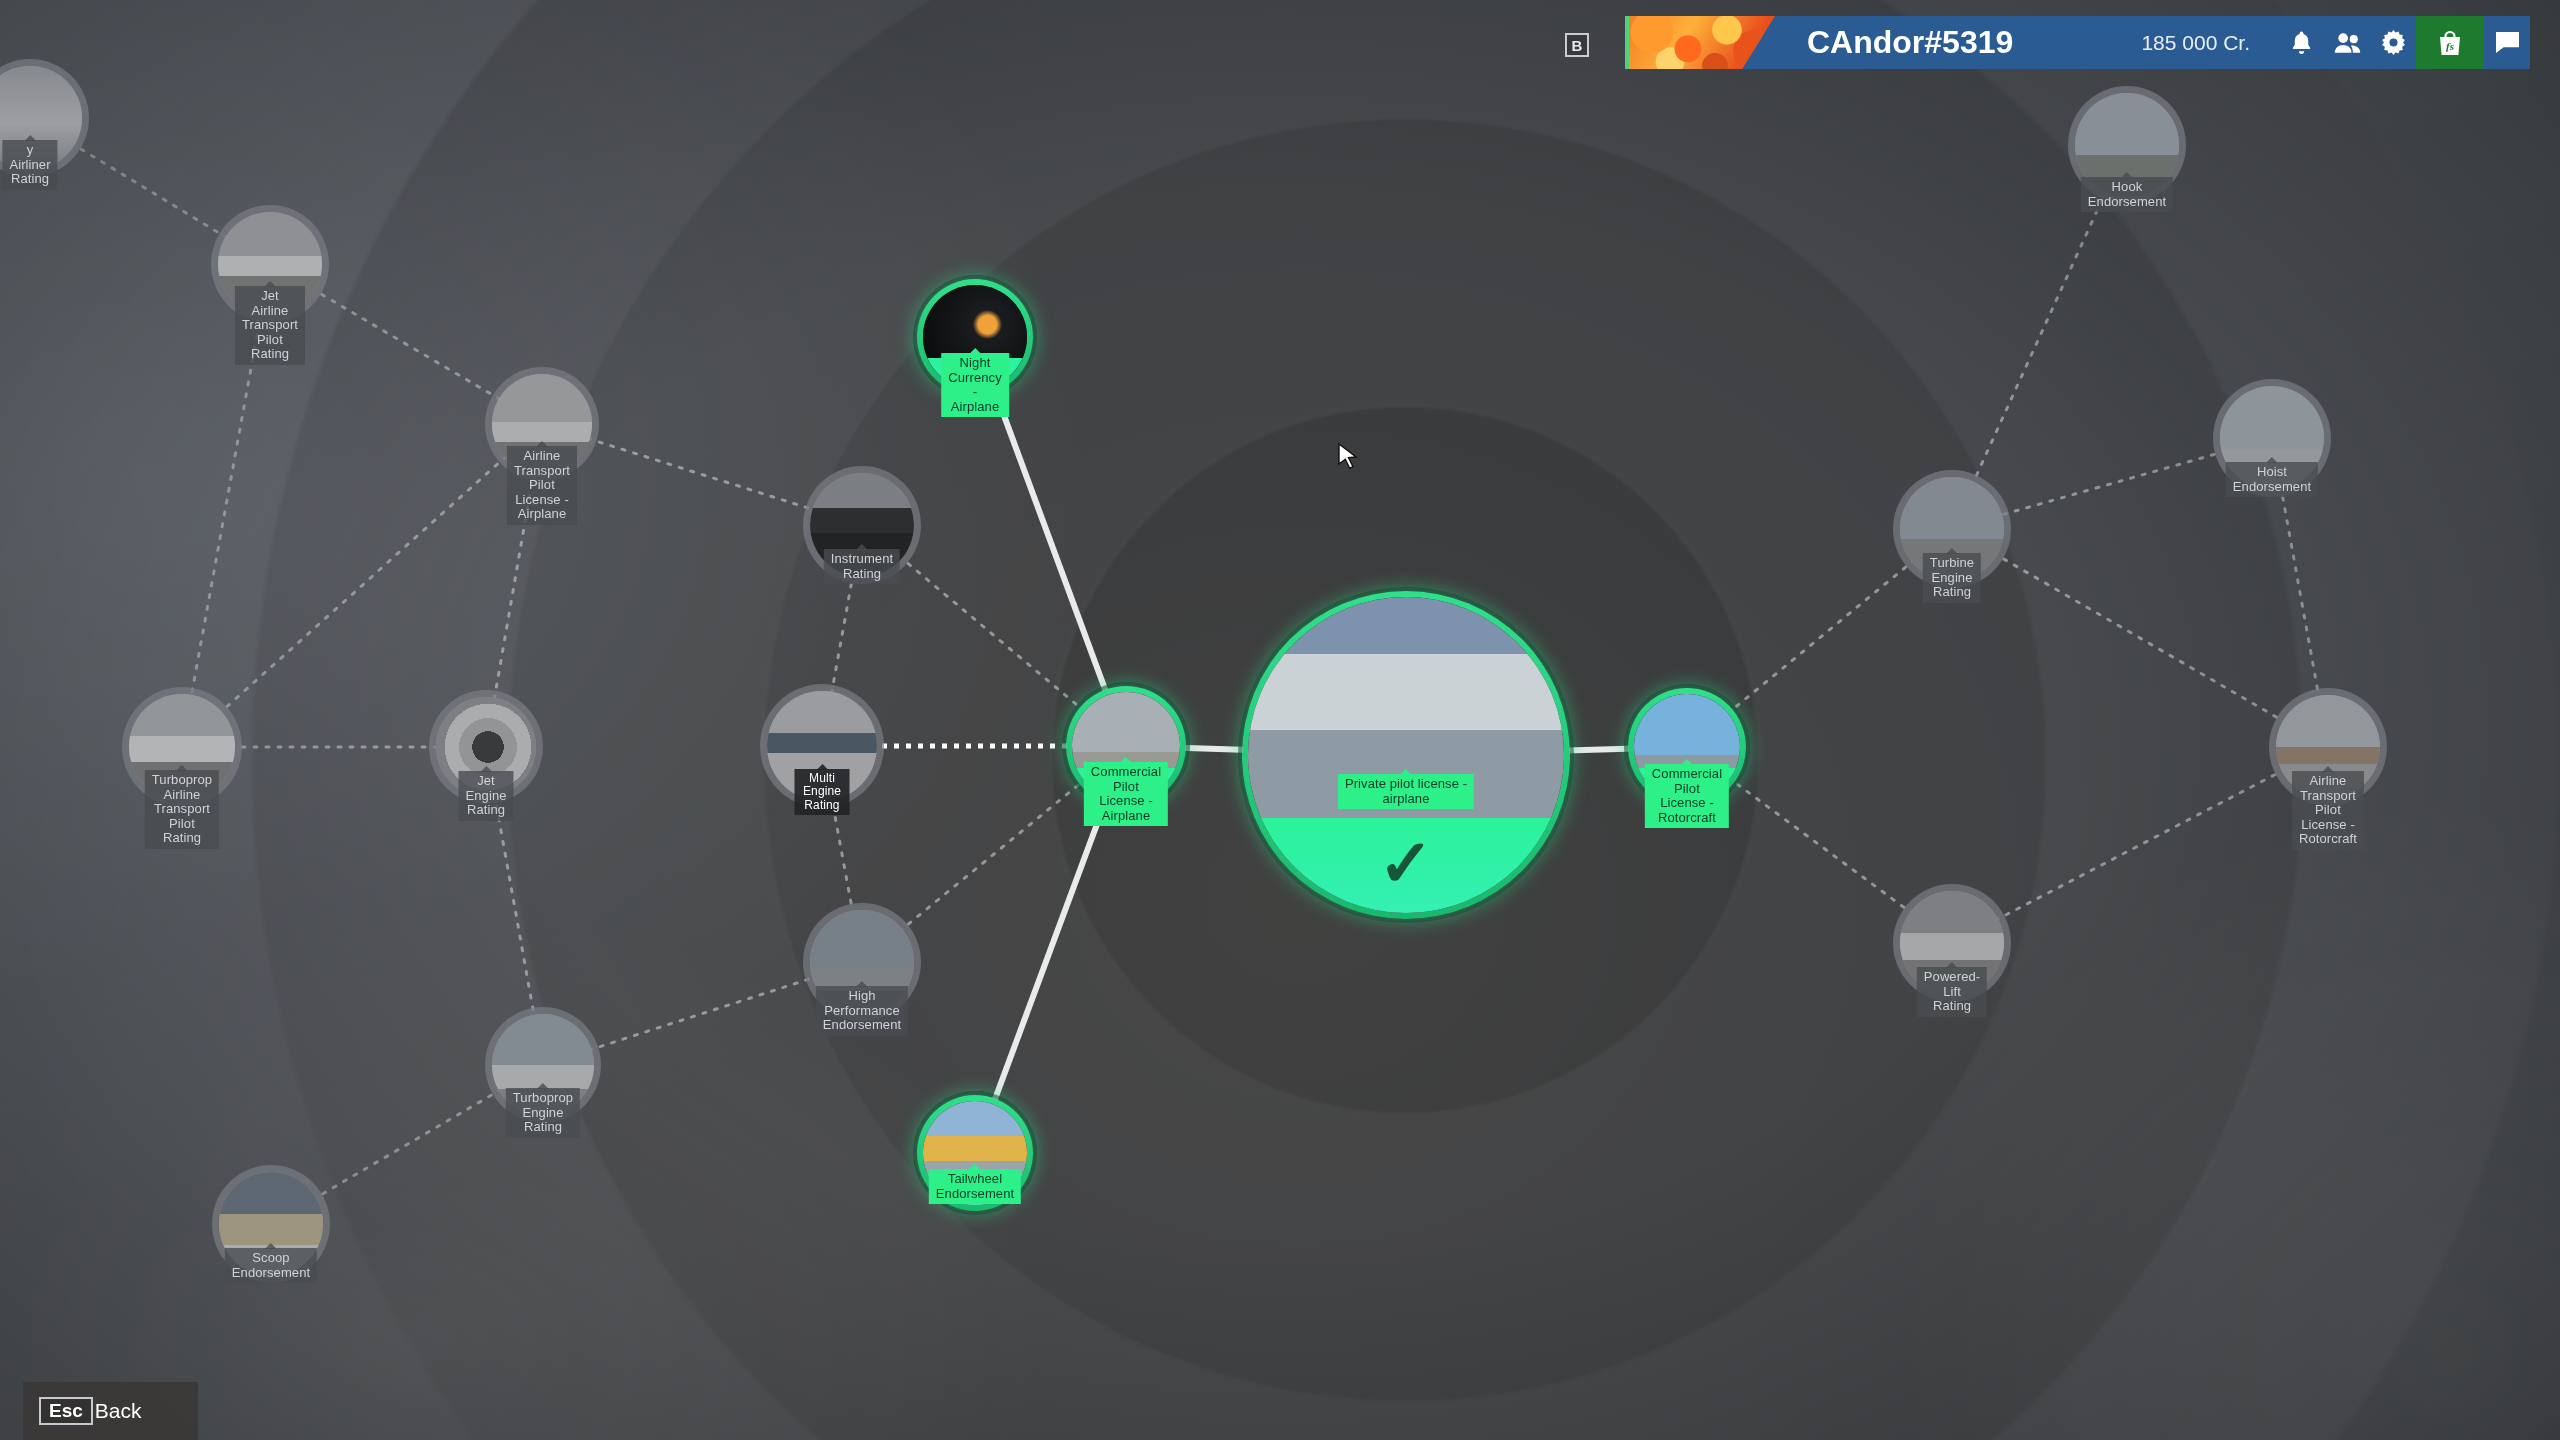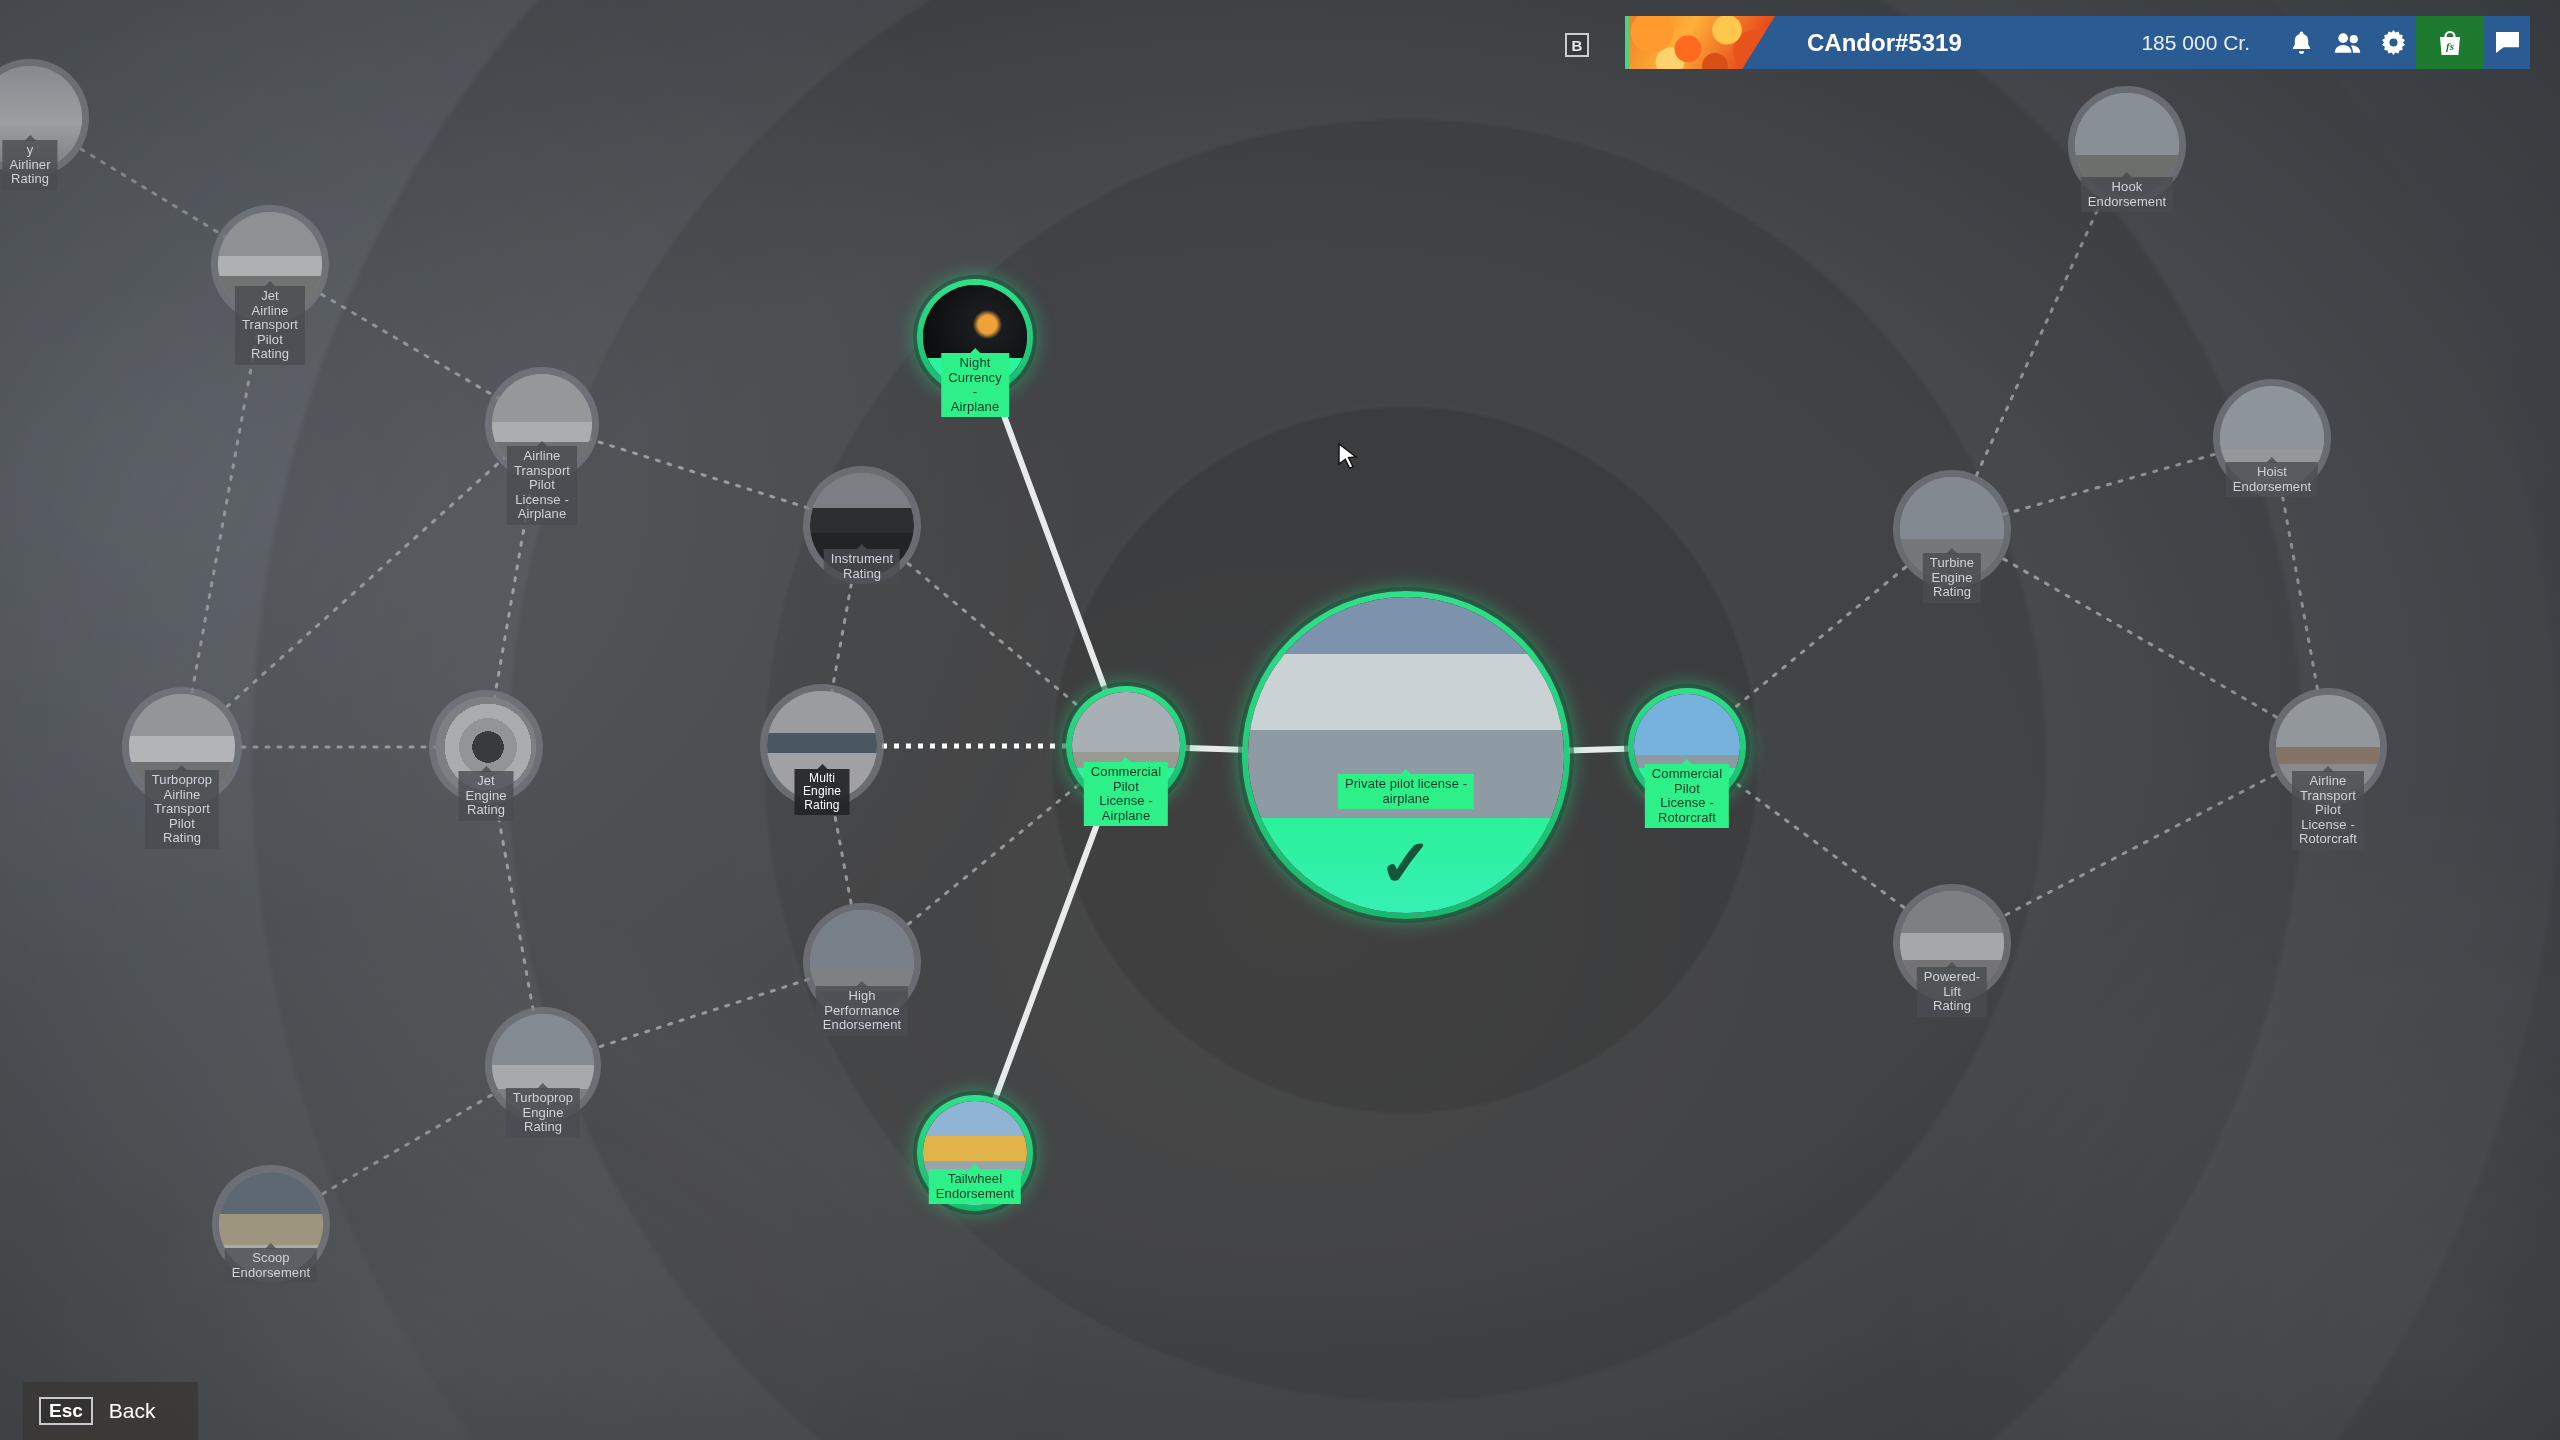--- a/index.html
+++ b/index.html
@@ -94,41 +94,41 @@
       radial-gradient(circle at 18% 30%, #ff9a2e 0 16%, rgba(0,0,0,0) 17%),
       radial-gradient(circle at 42% 62%, #ff6a1f 0 14%, rgba(0,0,0,0) 15%),
       radial-gradient(circle at 68% 26%, #ffc84d 0 13%, rgba(0,0,0,0) 14%),
       radial-gradient(circle at 86% 66%, #e8531c 0 15%, rgba(0,0,0,0) 16%),
       radial-gradient(circle at 30% 86%, #ffd36b 0 12%, rgba(0,0,0,0) 13%),
       radial-gradient(circle at 60% 94%, #d94f18 0 12%, rgba(0,0,0,0) 13%),
       linear-gradient(120deg,#f07c25,#ffb03a 40%,#e84f1c 80%);
     clip-path:polygon(0 0,100% 0,78% 100%,0 100%);
   }
   #avatar .stripe{ position:absolute; left:0; top:0; bottom:0; width:4px; background:#4cd37b; }
-  #player-name{ color:#fff; font-size:24px; font-weight:700; margin-left:32px; }
+  #player-name{ color:#fff; font-size:32px; font-weight:700; margin-left:32px; }
   #credits{ color:#e9eef5; font-size:21px; margin-left:auto; margin-right:28px; }
   .tbicon{
     width:46px; height:53px; display:flex; align-items:center; justify-content:center;
     color:#fff; flex:0 0 auto;
   }
   #shop-icon{ background:#1d7a2e; width:68px; }
   #bkey{
     position:absolute; top:33px; left:1565px;
     width:24px; height:24px; border:2px solid #c9ccd0; color:#e7e9ec;
     font-size:15px; font-weight:700; display:flex; align-items:center; justify-content:center;
     background:rgba(40,42,45,.35);
   }
 
   
   .hintbar{
     position:absolute; bottom:0; height:58px;
     background:rgba(58,56,54,0.88);
     display:flex; align-items:center; color:#fff;
   }
-  #back-bar{ left:23px; width:175px; padding-left:16px; gap:16px; }
+  #back-bar{ left:23px; width:175px; padding-left:16px; gap:2px; }
   #zoom-bar{ left:1058px; width:440px; padding-left:18px; gap:13px; }
   .keycap{
     border:2px solid #c6c9cd; color:#fff; font-size:19px; font-weight:700;
     padding:1px 8px; line-height:1.2; background:rgba(0,0,0,.12);
   }
   .hintlabel{ font-size:21px; font-weight:400; }
   .slash{ font-size:19px; color:#d9dbdd; font-weight:700; }
 
   
   #cursor{ position:absolute; left:1338px; top:443px; width:22px; height:30px; }

